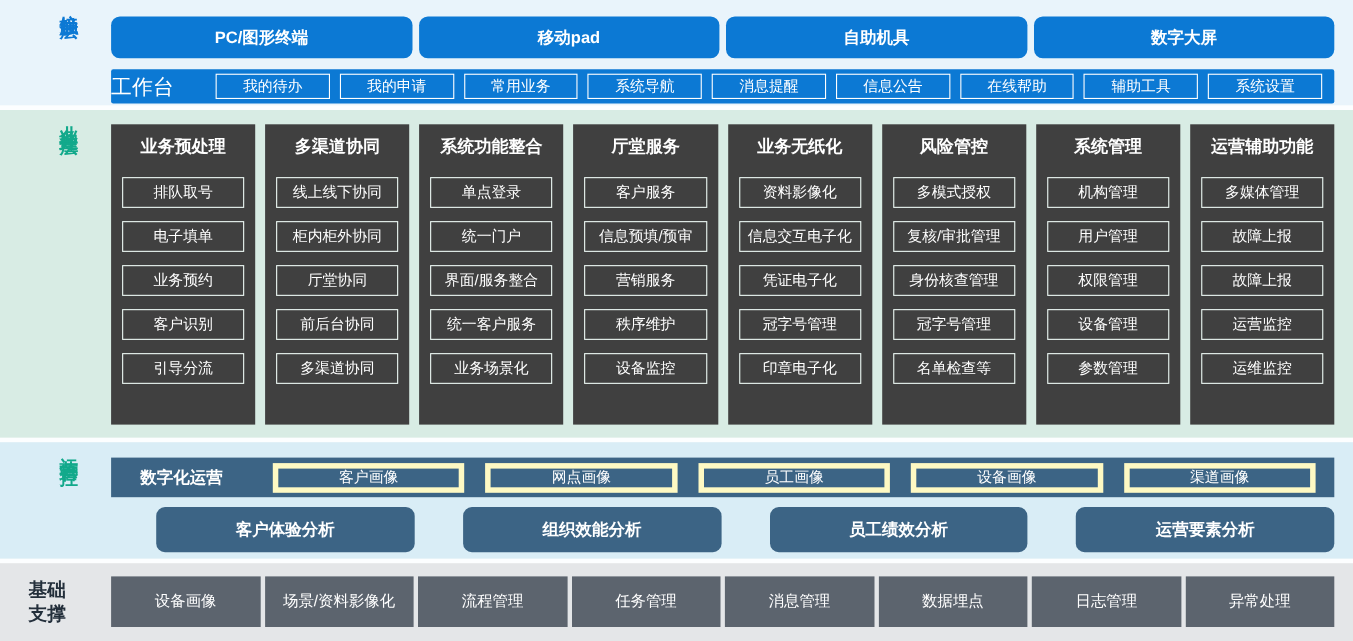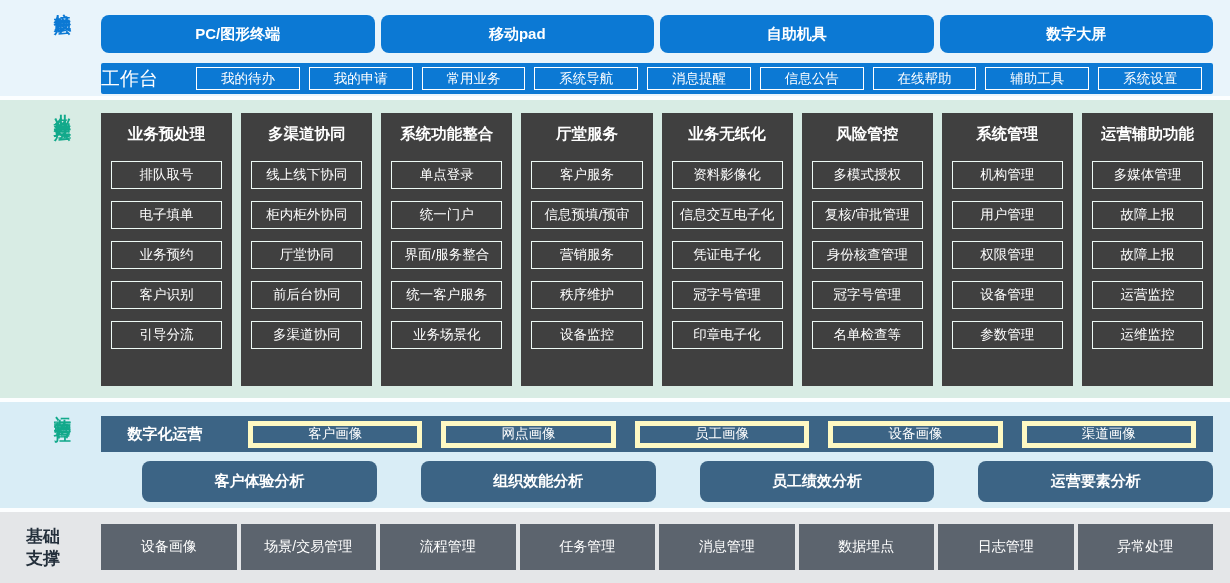--- a/index.html
+++ b/index.html
@@ -215,21 +215,21 @@
 
   <div class="gap"></div>
 
   <section class="foundation">
     <div class="layer-label lbl-dark">
       <div class="f-label-text">基础支撑</div>
     </div>
     <div class="layer-body">
       <div class="foundation-row">
         <div class="f-item">设备画像</div>
-        <div class="f-item">场景/交易管理</div>
+        <div class="f-item">场景/资料影像化</div>
         <div class="f-item">流程管理</div>
         <div class="f-item">任务管理</div>
         <div class="f-item">消息管理</div>
         <div class="f-item">数据埋点</div>
         <div class="f-item">日志管理</div>
         <div class="f-item">异常处理</div>
       </div>
     </div>
   </section>
 

